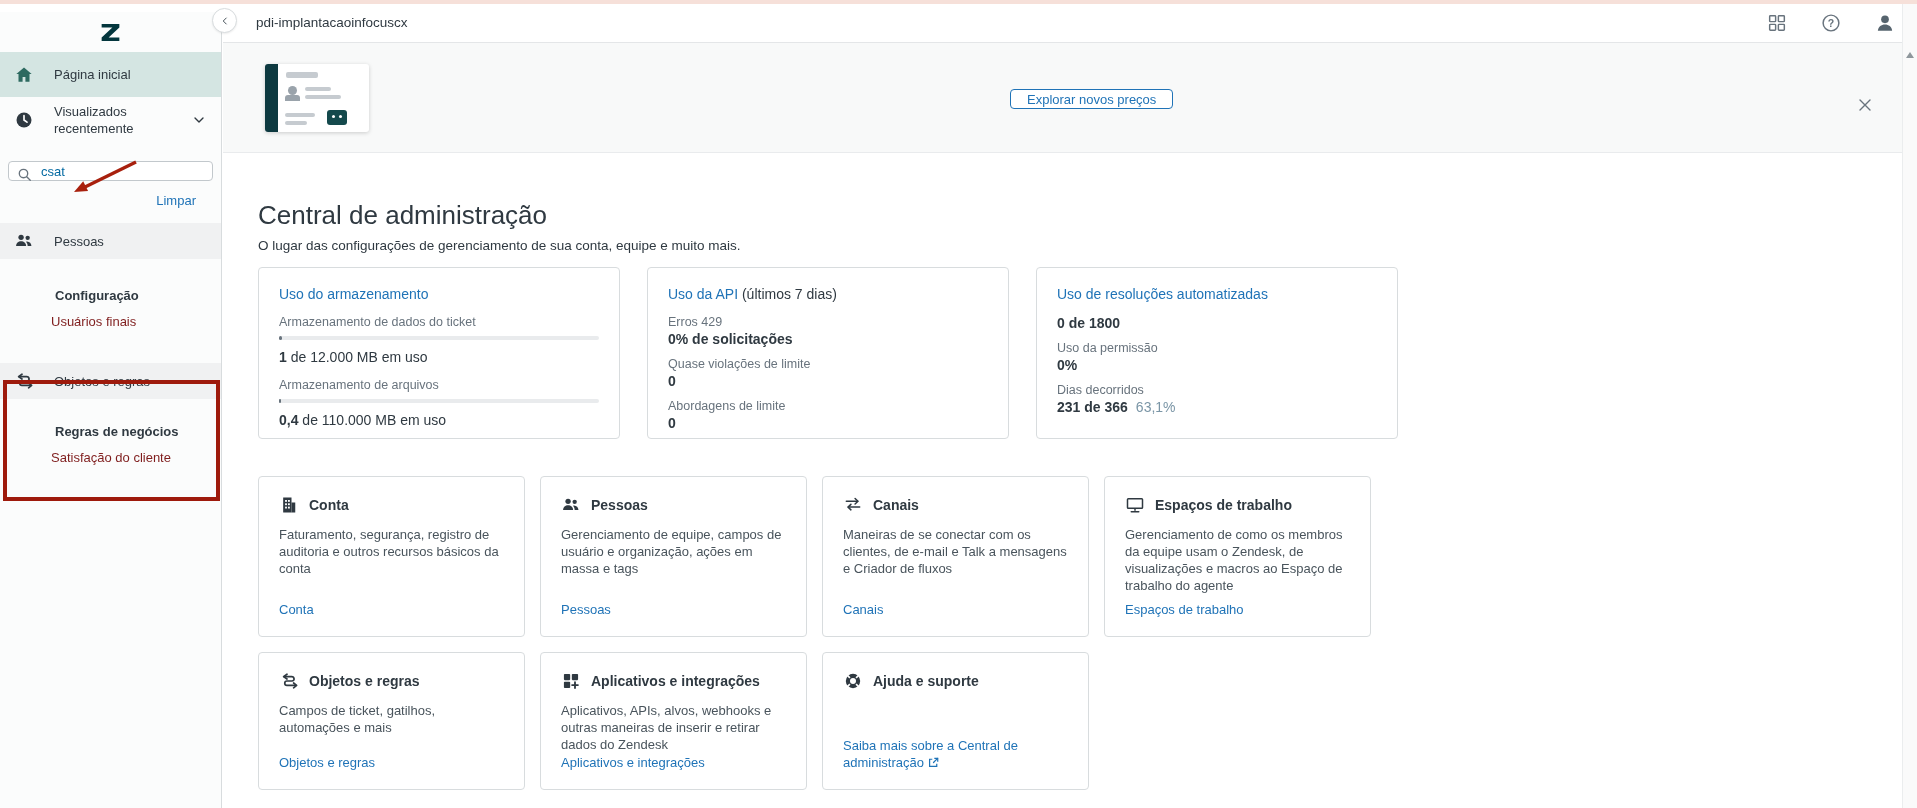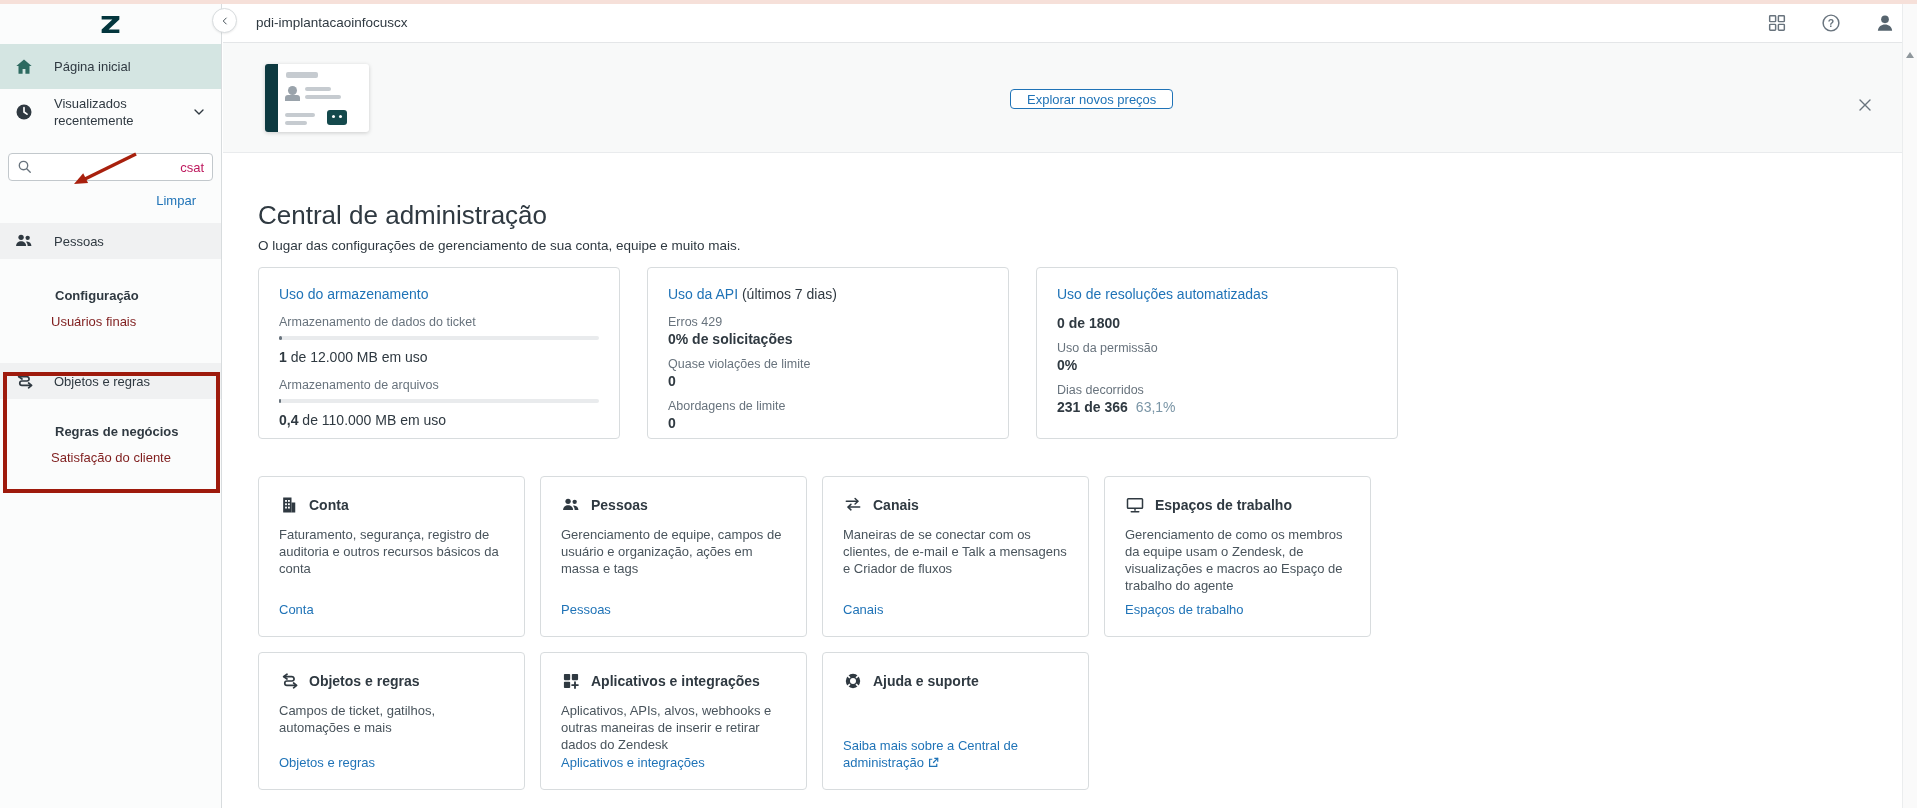--- a/index.html
+++ b/index.html
@@ -7,38 +7,38 @@
   body {
     width:1917px; height:808px; position:relative; overflow:hidden;
     background:#ffffff; color:#2f3941;
     font-family:"Liberation Sans", sans-serif; font-size:13px;
   }
   
   .top-strip { position:absolute; top:0; left:0; right:0; height:4px; background:#f6e0d9; }
 
   
   .sidebar {
-    position:absolute; top:4px; left:0; width:222px; bottom:0;
+    position:absolute; top:12px; left:0; width:222px; bottom:0;
     background:#fbfcfc; border-right:1px solid #d8dcde;
   }
   .logo-row { height:40px; display:flex; align-items:center; justify-content:center; }
   .nav-item {
     display:flex; align-items:center; gap:20px; padding:0 14px;
     min-height:45px; font-size:13px; color:#2f3941; cursor:pointer;
   }
   .nav-item .icn { width:20px; height:20px; flex:0 0 20px; }
   .nav-item.active { background:#d4e5e2; }
   .nav-item.grayrow { background:#f0f1f2; min-height:36px; }
   .nav-item .lbl { line-height:17px; }
   .nav-item .chev { margin-left:auto; width:16px; height:16px; }
   .search-wrap { margin:19px 9px 0 8px; position:relative; }
   .search-input {
-    width:205px; height:28px; border:1px solid #c2c8cc; border-radius:4px;
+    width:205px; height:20px; border:1px solid #c2c8cc; border-radius:4px;
     background:#fff; padding:0 8px 0 32px; font:13px "Liberation Sans",sans-serif;
-    color:#be185d; outline:none;text-align:right;
+    color:#0369a1; outline:none;
   }
   .search-icn { position:absolute; left:8px; top:5px; width:18px; height:18px; }
   .clear-row { text-align:right; padding-right:25px; margin-top:12px; }
   .link { color:#1f73b7; text-decoration:none; cursor:pointer; }
   .group-header { margin:28px 0 0 55px; font-weight:700; color:#2f3941; line-height:18px; }
   .group-item { margin:8px 0 0 51px; color:#7f1d1d; line-height:18px; cursor:pointer; }
   .sect-pessoas { margin-top:15px; }
   .sect-objetos { margin-top:32px; }
   .annot-box {
     position:absolute; left:3px; top:368px; width:217px; height:121px;

